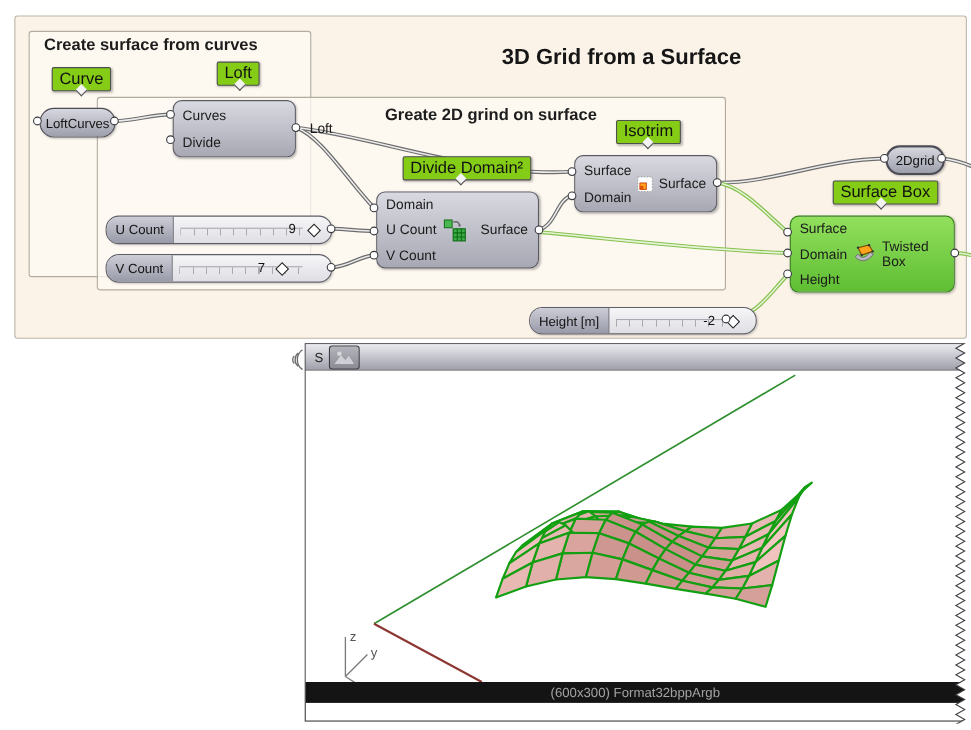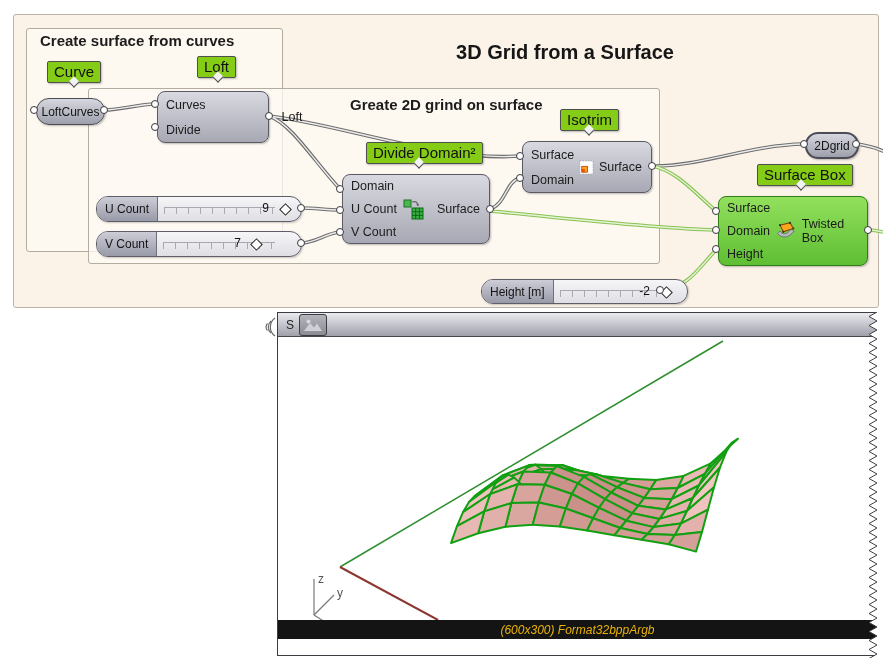--- a/index.html
+++ b/index.html
@@ -27,21 +27,21 @@
   .slider .ticks{position:absolute;left:6px;right:26px;top:10px;height:6px;border-top:1px solid #a8a8b0;background:repeating-linear-gradient(90deg,#a8a8b0 0 1px,transparent 1px 12px);}
   .slider .sval{position:absolute;top:4px;font-size:12px;color:#111;}
   .slider .knob{position:absolute;top:8px;width:7px;height:7px;background:#fff;border:1.5px solid #222;transform:rotate(45deg);z-index:2;}
   .g{position:absolute;width:8px;height:8px;border-radius:50%;background:#fff;border:1.5px solid #38383e;box-sizing:border-box;z-index:5;}
   
   #panel{position:absolute;left:277px;top:312px;width:601px;height:344px;border:1px solid #3c3c42;box-sizing:border-box;background:#fff;z-index:6;}
   #panel-header{position:relative;height:23px;background:linear-gradient(#eaeaf0,#9fa0aa);border-bottom:1px solid #46464c;display:flex;align-items:center;}
   #panel-tab{font-size:12px;color:#222;margin-left:8px;}
   #panel-imgbtn{margin-left:5px;width:26px;height:20px;border:1.5px solid #3c3c42;border-radius:3px;background:linear-gradient(#b4b4bd,#8b8b94);display:flex;align-items:center;justify-content:center;}
   #panel-body{position:relative;height:283px;background:#fff;overflow:hidden;}
-  #panel-caption{position:relative;height:19px;background:#141414;color:#eab308;font-size:12px;display:flex;align-items:center;justify-content:center;font-style:italic;}
+  #panel-caption{position:relative;height:19px;background:#141414;color:#a3a3a3;font-size:12px;display:flex;align-items:center;justify-content:center;}
   #ripple{position:absolute;left:-17px;top:2px;z-index:7;}
   #tear{position:absolute;right:-2px;top:-1px;height:346px;width:12px;z-index:8;}
   svg text{font-family:"Liberation Sans",sans-serif;}
 </style>
 </head>
 <body>
 
 <div id="app">
 
   <div class="group" style="left:13px;top:14px;width:864px;height:292px;"></div>

